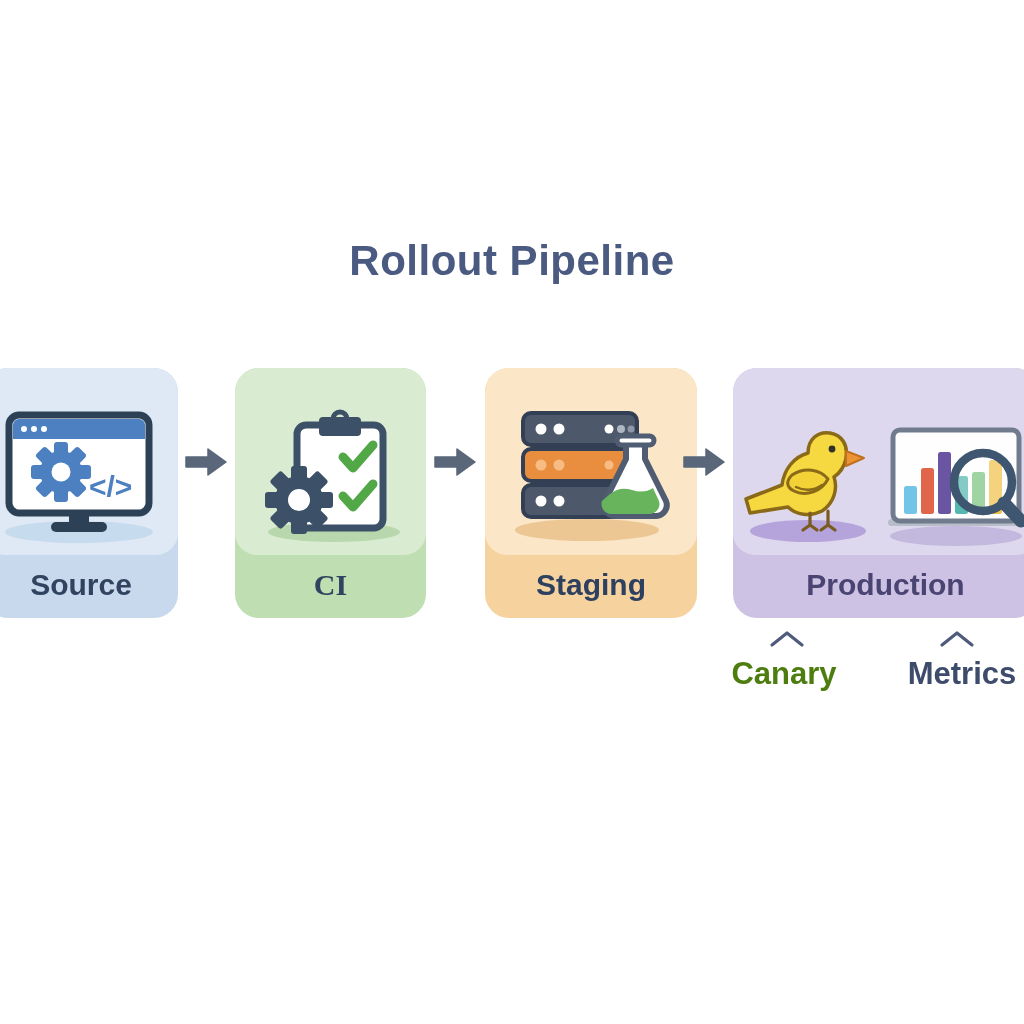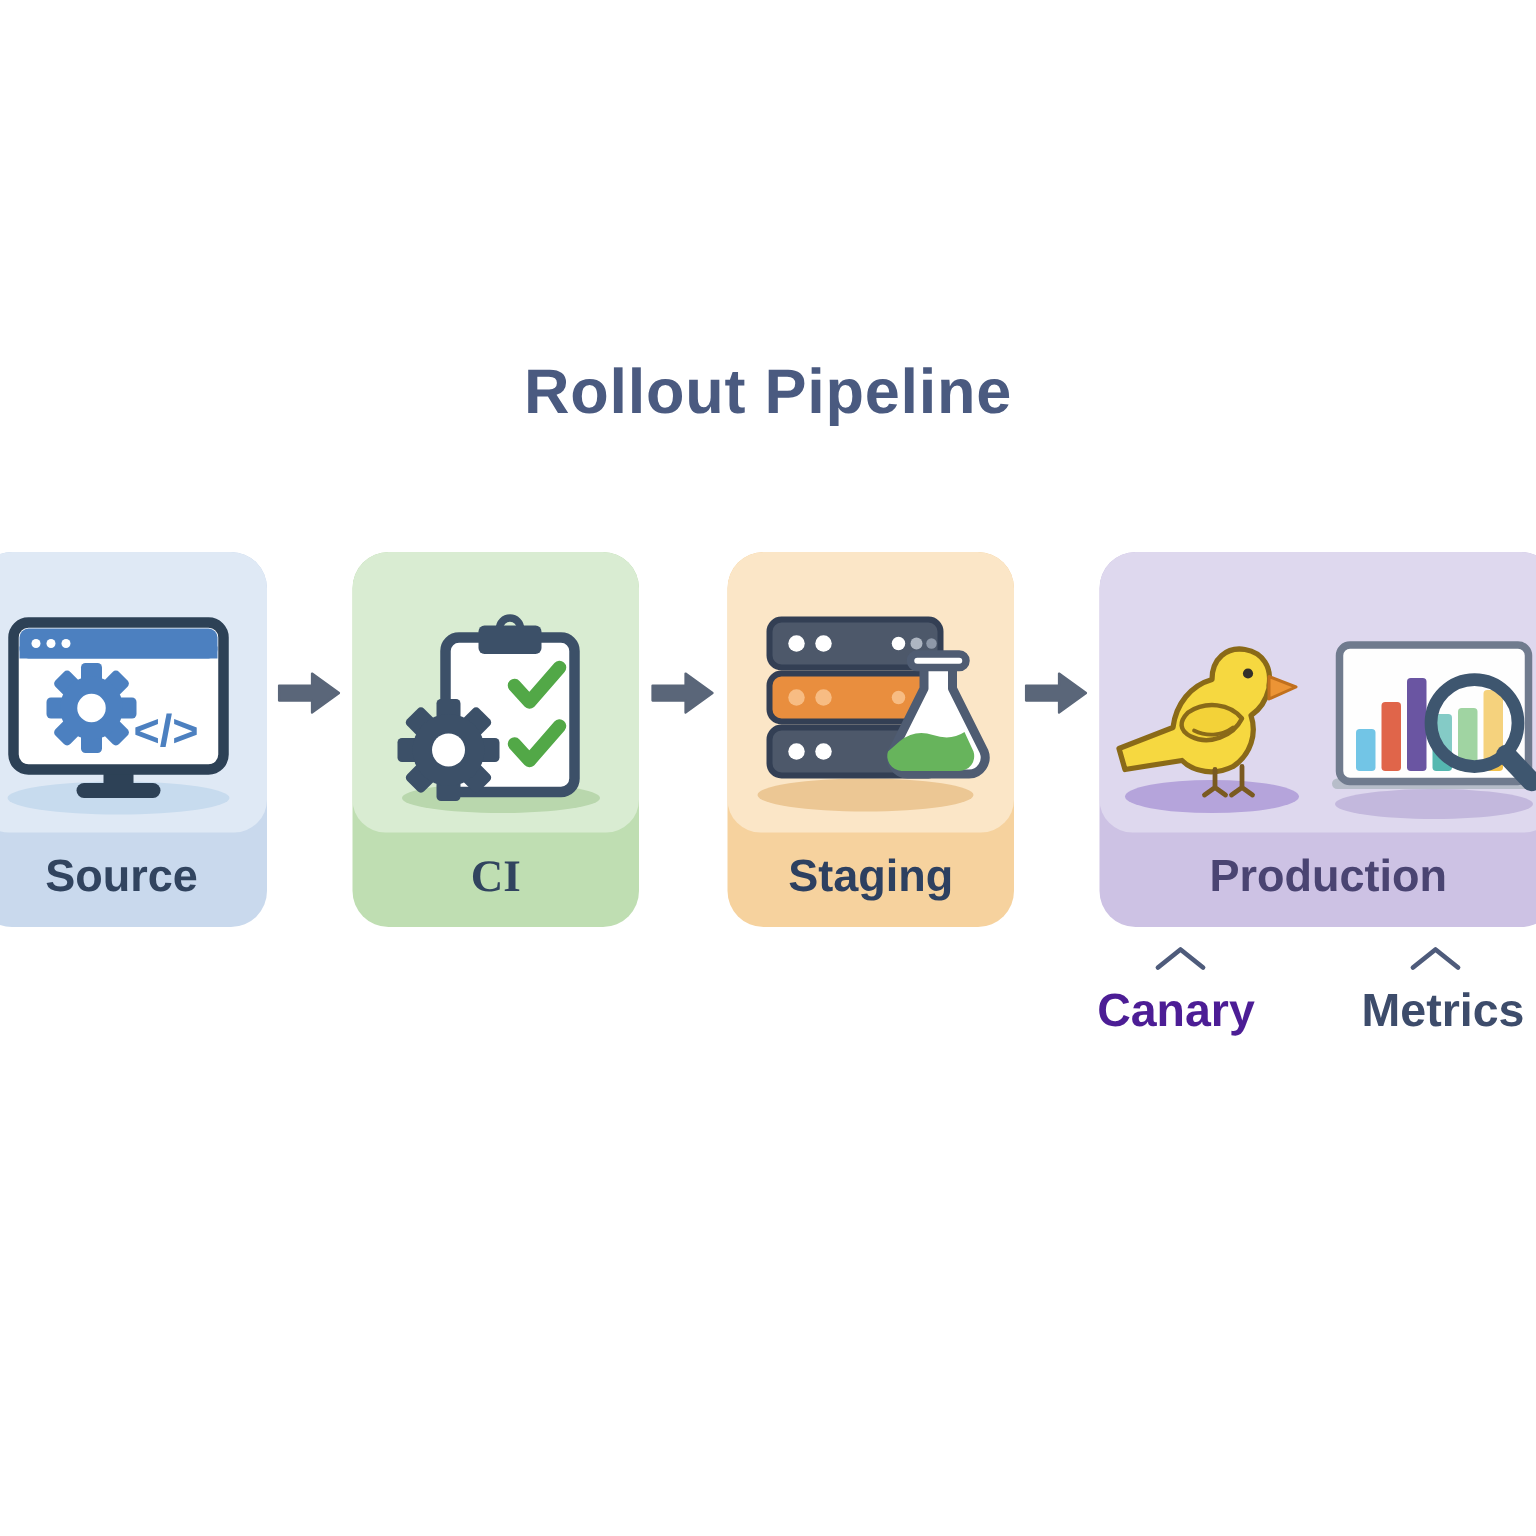--- a/index.html
+++ b/index.html
@@ -20,21 +20,21 @@
     background:var(--body);border-radius:24px 24px 22px 22px;
     display:flex;align-items:flex-end;justify-content:center;
     padding-bottom:10px;box-sizing:border-box;
   }
   .card-label{
     position:absolute;left:0;right:0;bottom:0;height:63px;line-height:60px;
     text-align:center;font-size:30px;font-weight:700;color:var(--label);
   }
   #card-source{left:-16px;width:194px;}
   #card-ci{left:235px;width:191px;font-family:Liberation Serif, serif;}
-  #card-staging{left:485px;width:191px;}
+  #card-staging{left:485px;width:191px;padding-left:21px;}
   #card-production{left:733px;width:305px;}
   #card-production .card-body{gap:4px;padding-bottom:8px;}
   .arrow{position:absolute;top:447px;width:42px;height:30px;}
   #arrow-1{left:185px;}
   #arrow-2{left:434px;}
   #arrow-3{left:683px;}
   .caret{position:absolute;top:630px;width:36px;height:18px;}
   #caret-canary{left:769px;}
   #caret-metrics{left:939px;}
   .annotation{
@@ -195,16 +195,16 @@
     <svg width="36" height="18" viewBox="0 0 36 18">
       <polyline points="3,15 18,3 33,15" fill="none" stroke="currentColor" stroke-width="3.2" stroke-linecap="round" stroke-linejoin="round"></polyline>
     </svg>
   </span>
   <span class="caret" id="caret-metrics" style="color: rgb(78, 91, 123);">
     <svg width="36" height="18" viewBox="0 0 36 18">
       <polyline points="3,15 18,3 33,15" fill="none" stroke="currentColor" stroke-width="3.2" stroke-linecap="round" stroke-linejoin="round"></polyline>
     </svg>
   </span>
 
-  <div class="annotation" id="annotation-canary" style="color: #4c1d95;">Canary</div>
+  <div class="annotation" id="annotation-canary" style="color: #4d7c0f;">Canary</div>
   <div class="annotation" id="annotation-metrics" style="color: rgb(61, 76, 107);">Metrics</div>
 
 </div>
 
 </body></html>

